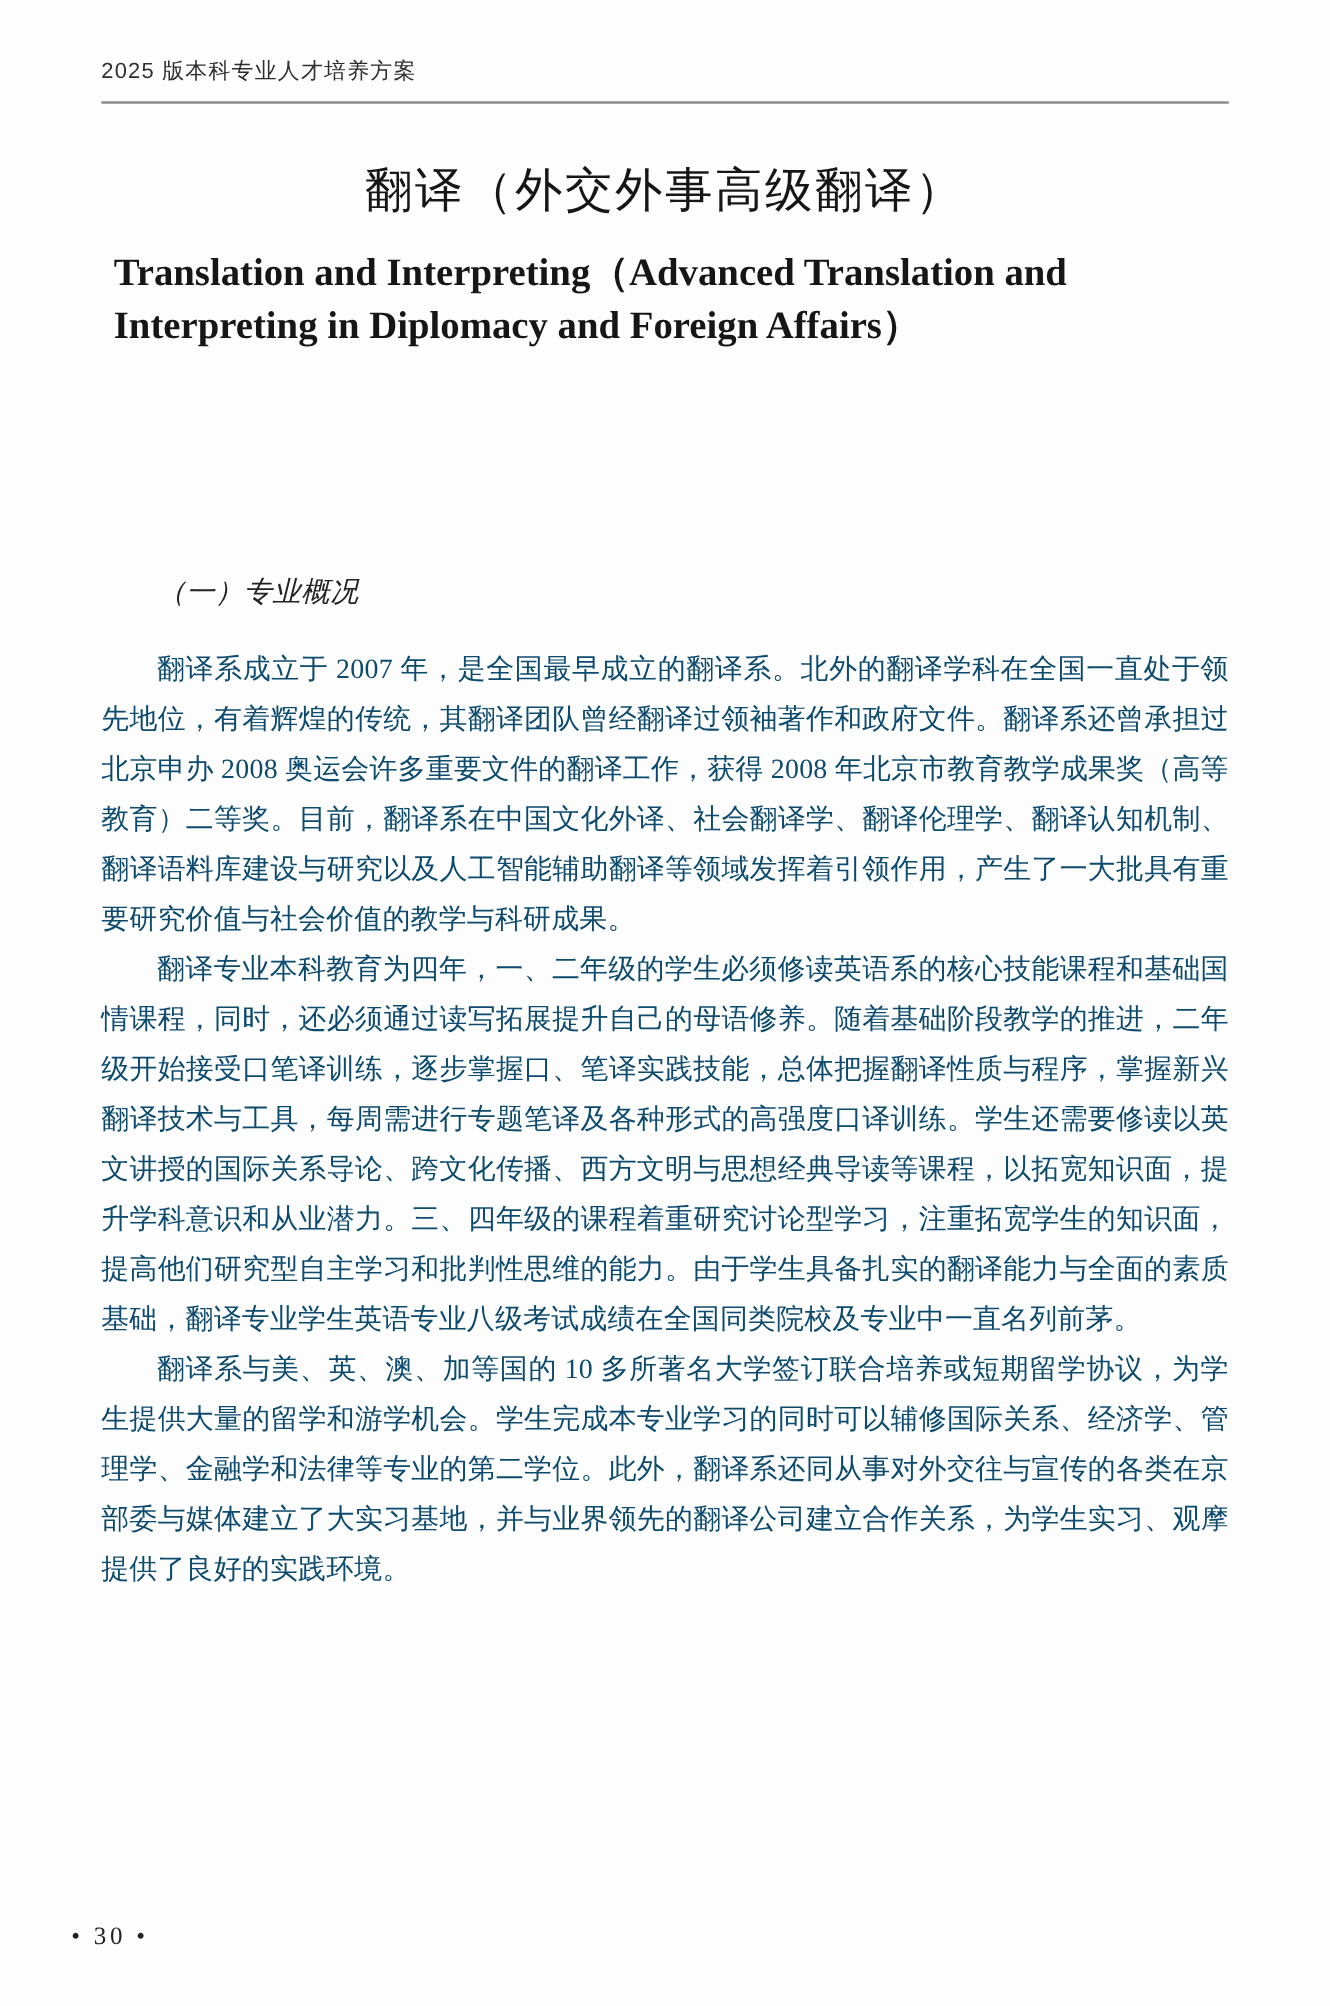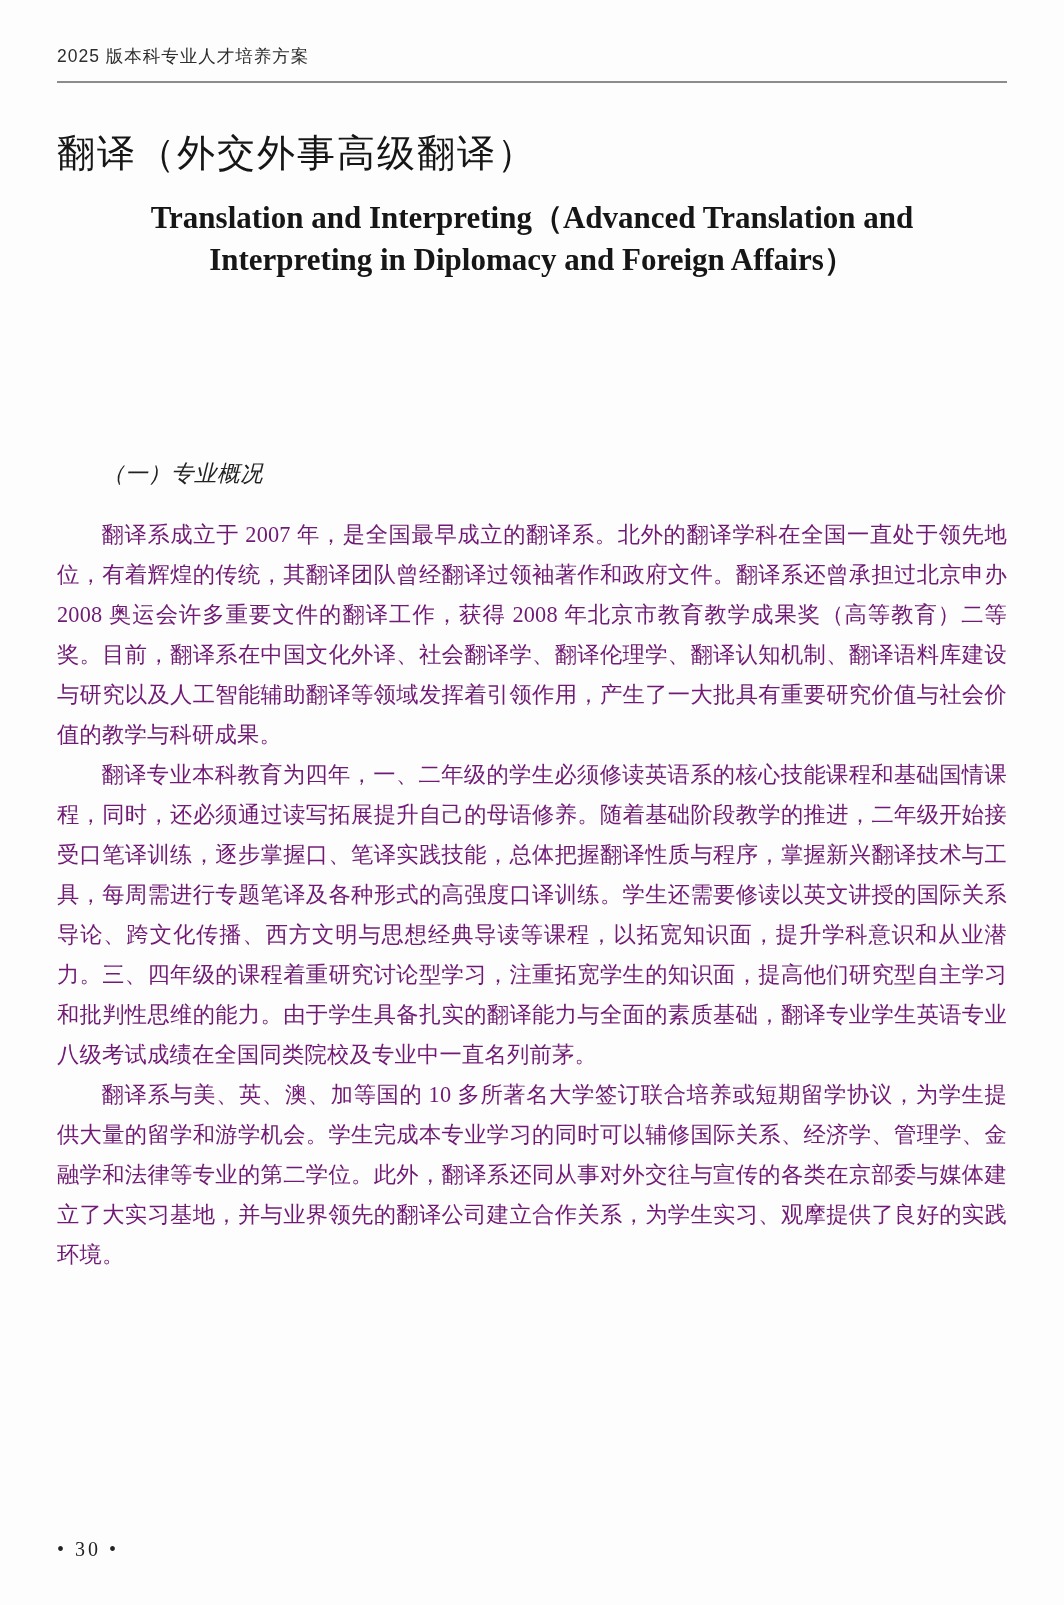--- a/index.html
+++ b/index.html
@@ -7,51 +7,50 @@
     padding: 0;
     background: #ffffff;
   }
   .page {
     position: relative;
     width: 1064px;
     height: 1605px;
     margin: 0 auto;
     background: #fdfdfd;
     box-sizing: border-box;
-    padding: 0 57px;
+    padding: 0 81px;
     overflow: hidden;
     font-family: "Liberation Serif", "DejaVu Serif", serif;
     color: #1d1d1d;
   }
   .running-head {
     padding-top: 44px;
     font-family: "Liberation Sans", "DejaVu Sans", sans-serif;
     font-size: 17.5px;
     letter-spacing: 1px;
     color: #2d2d2d;
   }
   .head-rule {
     margin: 13px 0 0 0;
     border: none;
     height: 2px;
     background: #8c8c8c;
   }
   .title-zh {
     margin: 46px 0 0 0;
-    text-align: left;
+    text-align: center;
     font-family: "Liberation Sans", "DejaVu Sans", sans-serif;
     font-weight: normal;
     font-size: 38px;
     line-height: 48px;
     letter-spacing: 2px;
     color: #161616;
   }
   .title-en {
     margin: 20px 10px 0 10px;
-    text-align: center;
     font-family: "Liberation Serif", "DejaVu Serif", serif;
     font-weight: bold;
     font-size: 31px;
     line-height: 42px;
     color: #161616;
   }
   .section-heading {
     margin: 178px 0 0 0;
     font-family: "Liberation Sans", "DejaVu Sans", sans-serif;
     font-weight: normal;
@@ -65,21 +64,21 @@
   .bodytext {
     margin-top: 26px;
   }
   .bodytext p {
     margin: 0;
     font-size: 22.3px;
     line-height: 40px;
     text-align: justify;
     text-justify: inter-ideograph;
     text-indent: 2em;
-    color: #701a75;
+    color: #0c4a6e;
     letter-spacing: 0.2px;
   }
   .page-number {
     position: absolute;
     left: 57px;
     top: 1538px;
     font-size: 20px;
     letter-spacing: 3px;
     color: #222222;
   }

